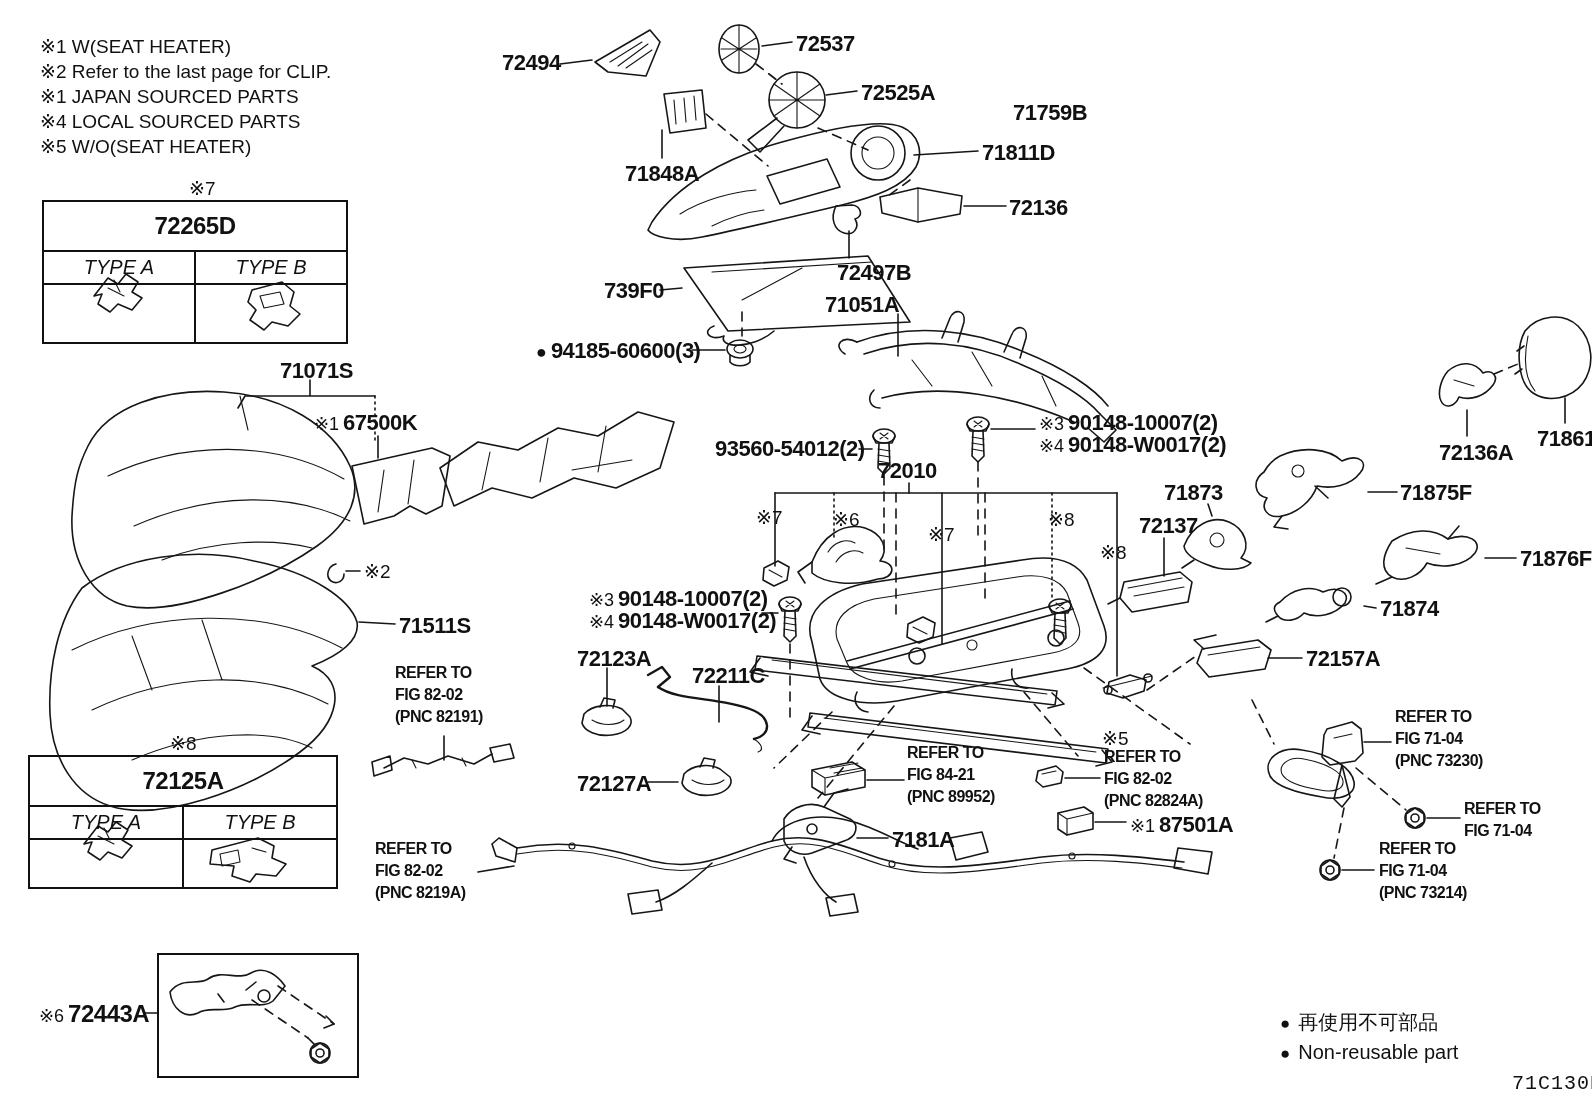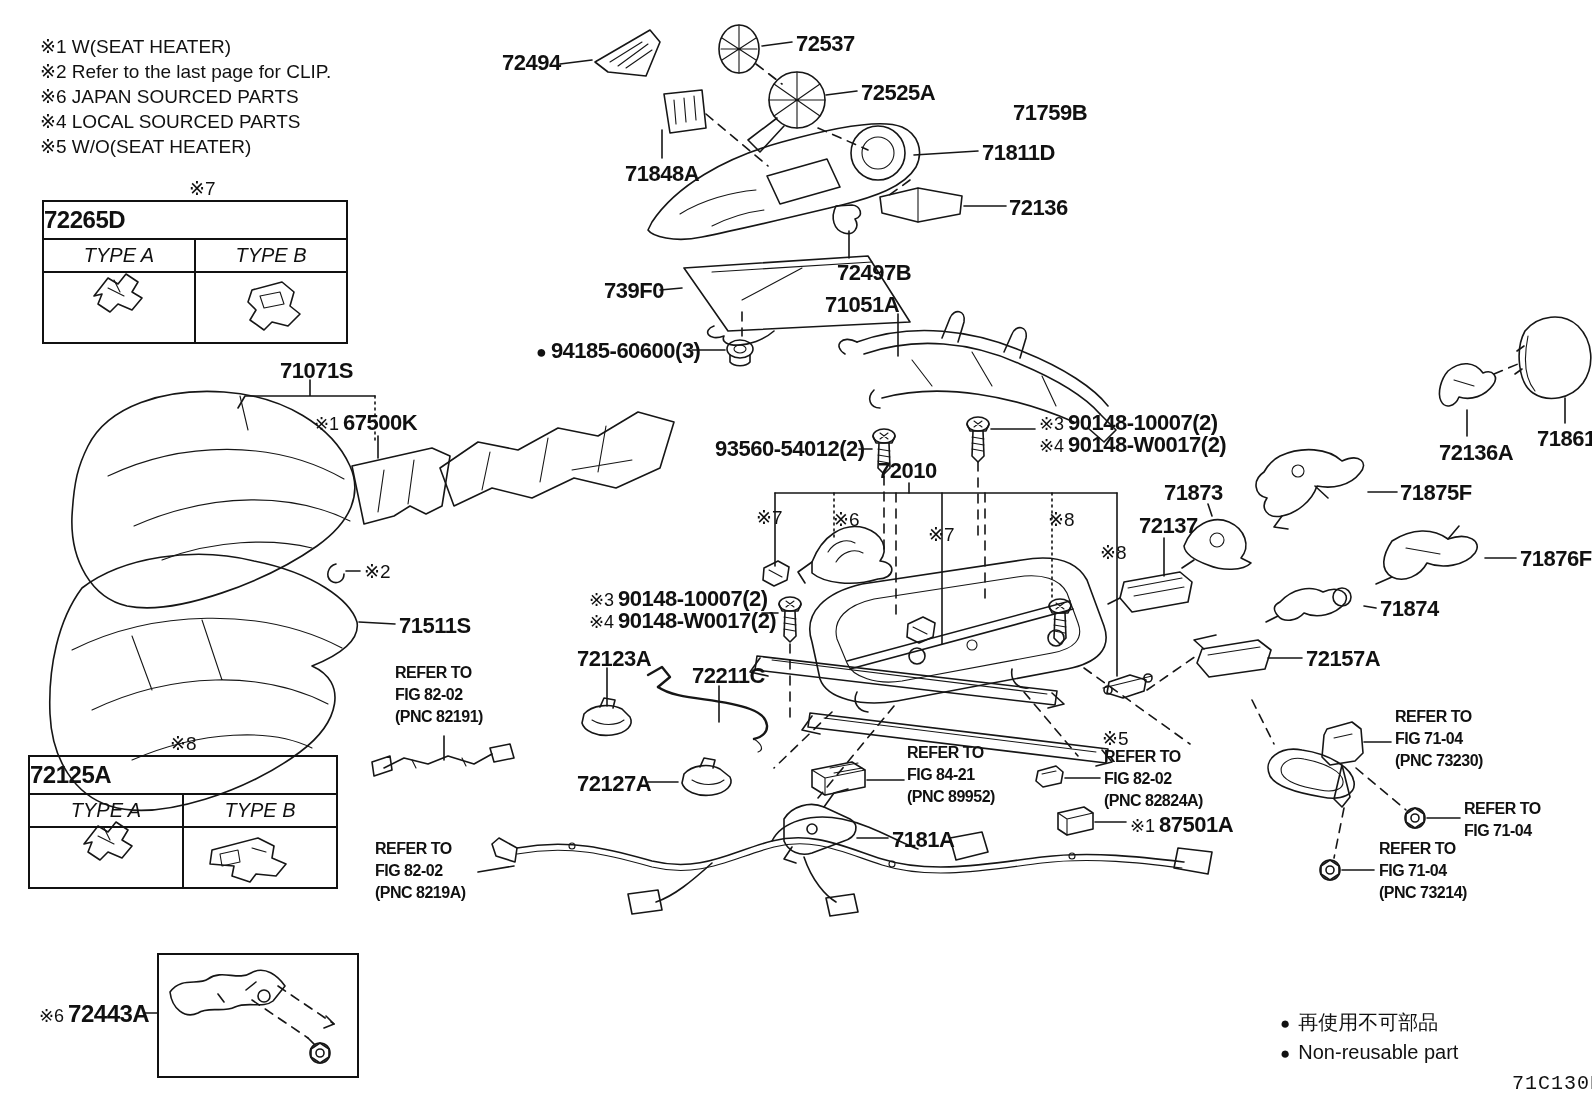--- a/index.html
+++ b/index.html
@@ -11,21 +11,21 @@
   svg.art .thin{stroke-width:1.1;}
   svg.art .dash{stroke-dasharray:9,7;}
   svg.art .dot{stroke-dasharray:2,4;}
   .pn{position:absolute;font-weight:700;font-size:22px;line-height:1;letter-spacing:-0.5px;white-space:nowrap;}
   .pn.big{font-size:24px;}
   .mk{font-weight:400;font-size:18px;letter-spacing:0;margin-right:4px;}
   .mka{position:absolute;font-weight:400;font-size:19px;line-height:1;white-space:nowrap;}
   .notes{position:absolute;font-size:19px;line-height:25px;white-space:nowrap;}
   .ref{position:absolute;font-weight:700;font-size:16px;line-height:22px;white-space:nowrap;letter-spacing:-0.5px;}
   .tbl{position:absolute;border:2px solid #111;display:flex;flex-direction:column;}
-  .tbl .t{border-bottom:2px solid #111;text-align:left;font-weight:700;font-size:24px;letter-spacing:-0.5px;padding:4px 0;}
+  .tbl .t{border-bottom:2px solid #111;text-align:center;font-weight:700;font-size:24px;letter-spacing:-0.5px;padding:10px 0;}
   .tbl .hd{display:flex;border-bottom:2px solid #111;font-style:italic;}
   .tbl .hd div{flex:1;text-align:center;font-size:20px;padding:4px 0;}
   .tbl .hd div:first-child{border-right:2px solid #111;}
   .tbl .bd{display:flex;flex:1;}
   .tbl .bd div{flex:1;}
   .tbl .bd div:first-child{border-right:2px solid #111;}
   .pbox{position:absolute;border:2px solid #111;}
   .legend{position:absolute;font-size:20px;line-height:28px;white-space:nowrap;}
   .legend .b{font-size:17px;margin-right:8px;}
   .code{position:absolute;font-size:20px;letter-spacing:1px;font-family:Liberation Mono, monospace;}
@@ -371,21 +371,21 @@
     <path d="M1344,768 L1394,810"></path>
     <path d="M1332,808 L1322,858"></path>
     <path d="M1240,700 L1262,744"></path>
     <path d="M730,312 L730,336"></path>
   </g>
 </svg>
 
 <div class="notes" style="left:28px;top:34px">
   <div>※1 W(SEAT HEATER)</div>
   <div>※2 Refer to the last page for CLIP.</div>
-  <div>※6 JAPAN SOURCED PARTS</div>
+  <div>※1 JAPAN SOURCED PARTS</div>
   <div>※4 LOCAL SOURCED PARTS</div>
   <div>※5 W/O(SEAT HEATER)</div>
 </div>
 
 <span class="mka" style="left:177px;top:179px">※7</span>
 <div class="tbl" style="left:30px;top:200px;width:302px;height:140px">
   <div class="t">72265D</div>
   <div class="hd">
     <div>TYPE A</div>
     <div>TYPE B</div>

